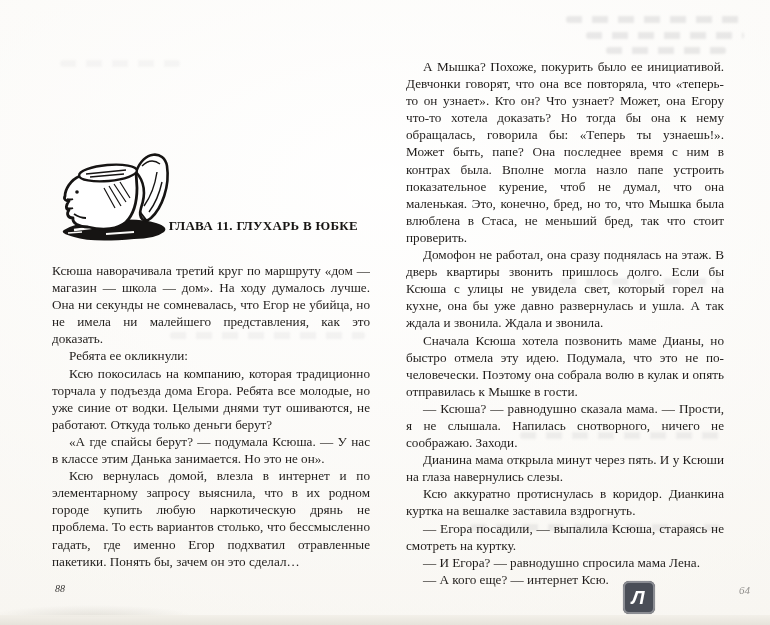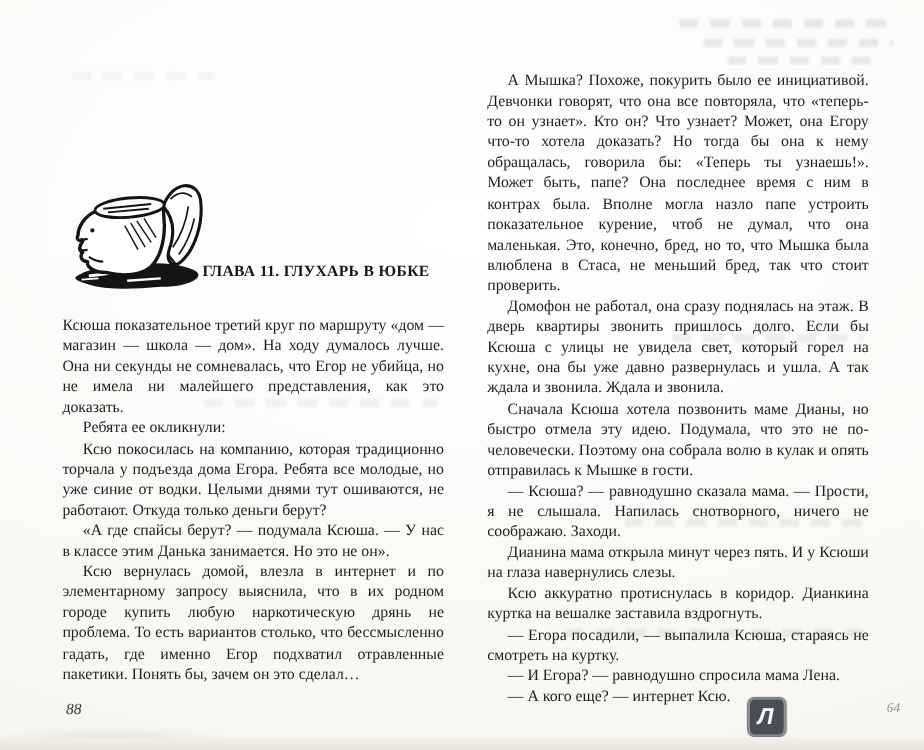--- a/index.html
+++ b/index.html
@@ -42,21 +42,21 @@
     font-size:13.2px;line-height:17.1px;
     color:#201d1b;
   }
   .text-block p.first{text-indent:0;}
   .page-left .text-block{margin-top:12px;}
 
   .pagenum{
     position:absolute;font-style:italic;color:#3c3a38;
     font-family:"Liberation Serif",serif;
   }
-  .pagenum-left{left:55px;top:583px;font-size:13px;}
+  .pagenum-left{left:55px;top:583px;font-size:10px;}
   .pagenum-right{left:739px;top:584px;font-size:11px;opacity:.55;}
 
   .logo{
     position:absolute;left:623px;top:581px;width:32px;height:33px;
     background:#4a4e57;border-radius:6px;
     box-shadow:inset 0 0 0 2px #8b8d93, 0 0 1px rgba(0,0,0,.4);
     display:flex;align-items:center;justify-content:center;
   }
   .logo span{
     font-family:"Liberation Sans","DejaVu Sans",sans-serif;
@@ -114,21 +114,21 @@
 
         <circle cx="23" cy="50" r="1.8" fill="#161413"></circle>
         <path d="M13,57 q4,1 6,0 M13,66 q4,1 6,0" stroke="#161413" stroke-width="1.8" fill="none"></path>
         <path d="M20,72 q6,4 12,4" stroke="#161413" stroke-width="1.8" fill="none"></path>
 
         <path d="M60,42 l12,18 M55,44 l12,20 M50,46 l11,20 M66,40 l10,16" stroke="#161413" stroke-width="1.2" fill="none"></path>
       </svg>
       <h2 class="chapter-title">ГЛАВА 11. ГЛУХАРЬ В ЮБКЕ</h2>
     </div>
     <div class="text-block">
-      <p class="first">Ксюша показательное третий круг по маршруту «дом — магазин — школа — дом». На ходу думалось лучше. Она ни секунды не сомневалась, что Егор не убийца, но не имела ни малейшего представления, как это доказать.</p>
+      <p class="first">Ксюша наворачивала третий круг по маршруту «дом — магазин — школа — дом». На ходу думалось лучше. Она ни секунды не сомневалась, что Егор не убийца, но не имела ни малейшего представления, как это доказать.</p>
       <p>Ребята ее окликнули:</p>
       <p>Ксю покосилась на компанию, которая традиционно торчала у подъезда дома Егора. Ребята все молодые, но уже синие от водки. Целыми днями тут ошиваются, не работают. Откуда только деньги берут?</p>
       <p>«А где спайсы берут? — подумала Ксюша. — У нас в классе этим Данька занимается. Но это не он».</p>
       <p>Ксю вернулась домой, влезла в интернет и по элементарному запросу выяснила, что в их родном городе купить любую наркотическую дрянь не проблема. То есть вариантов столько, что бессмысленно гадать, где именно Егор подхватил отравленные пакетики. Понять бы, зачем он это сделал…</p>
     </div>
   </div>
 
   <div class="page page-right">
     <div class="text-block">
       <p>А Мышка? Похоже, покурить было ее инициативой. Девчонки говорят, что она все повторяла, что «теперь-то он узнает». Кто он? Что узнает? Может, она Егору что-то хотела доказать? Но тогда бы она к нему обращалась, говорила бы: «Теперь ты узнаешь!». Может быть, папе? Она последнее время с ним в контрах была. Вполне могла назло папе устроить показательное курение, чтоб не думал, что она маленькая. Это, конечно, бред, но то, что Мышка была влюблена в Стаса, не меньший бред, так что стоит проверить.</p>

